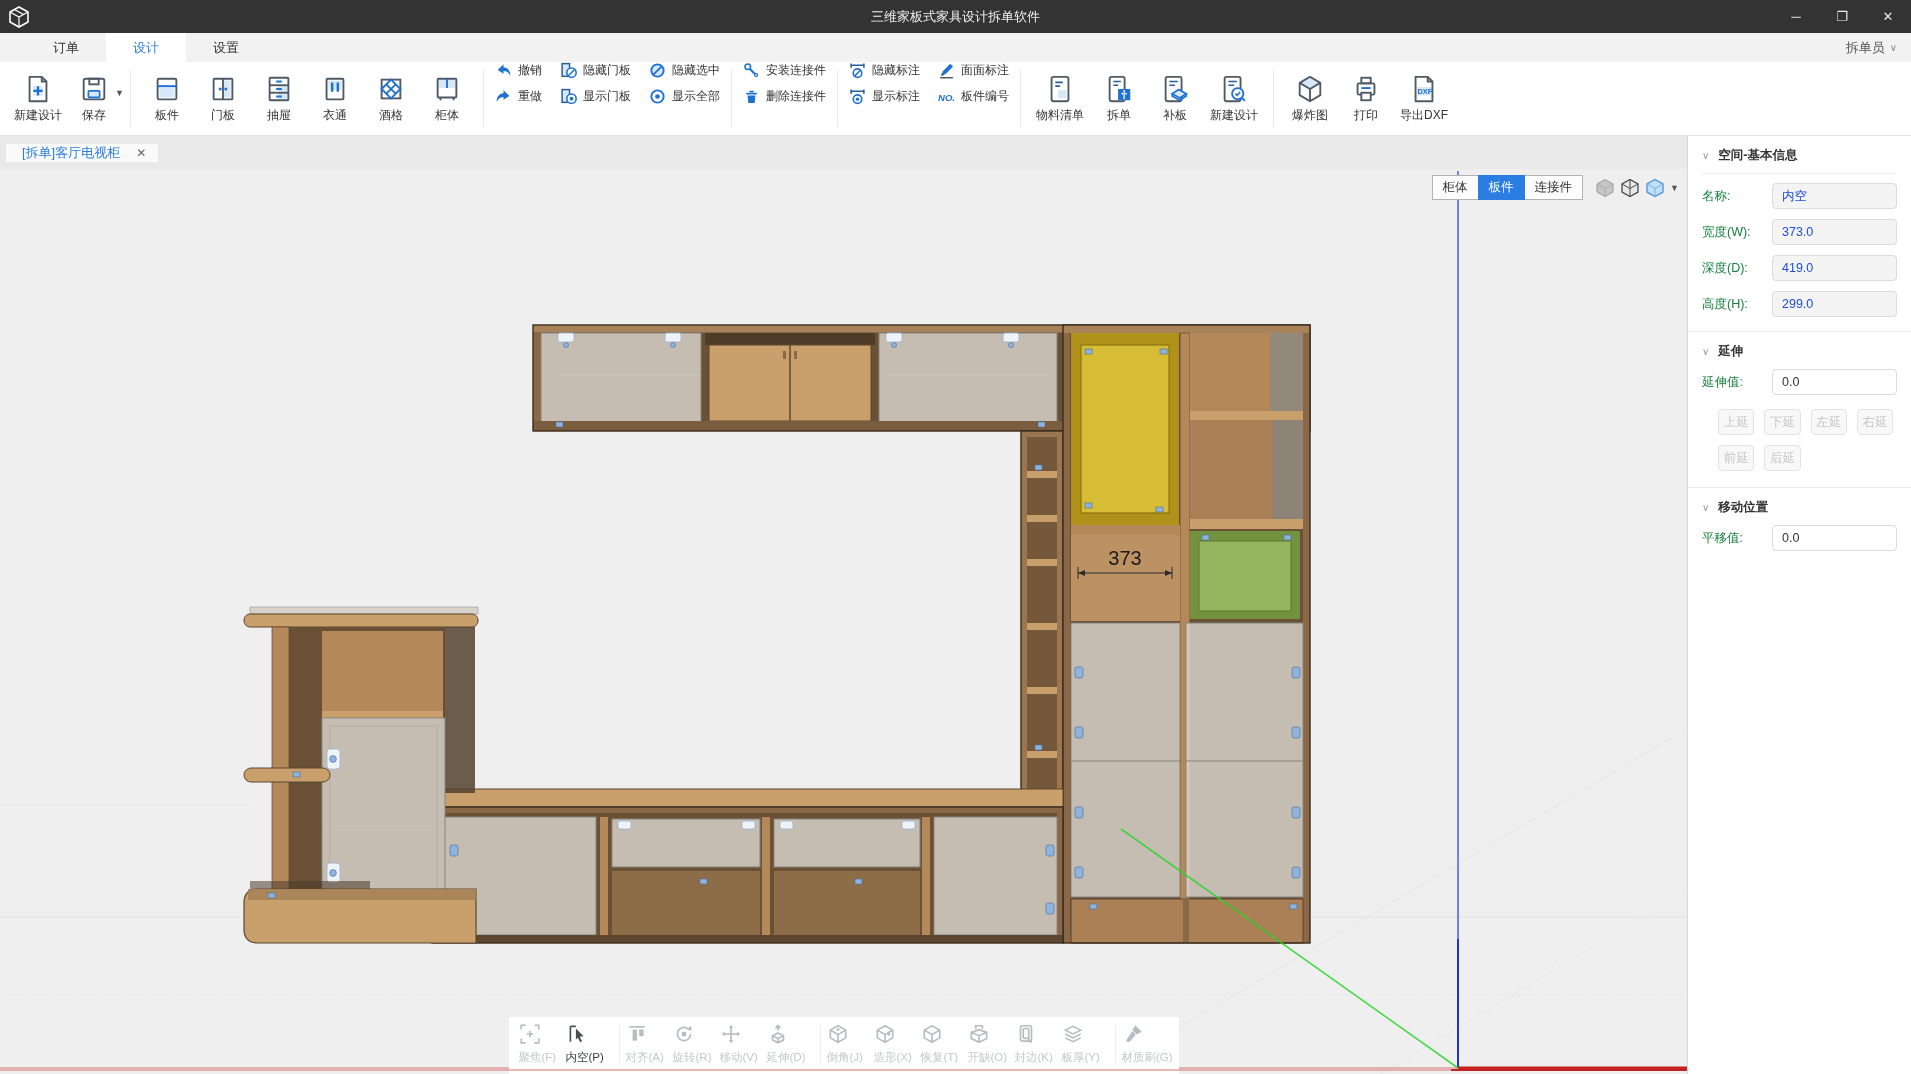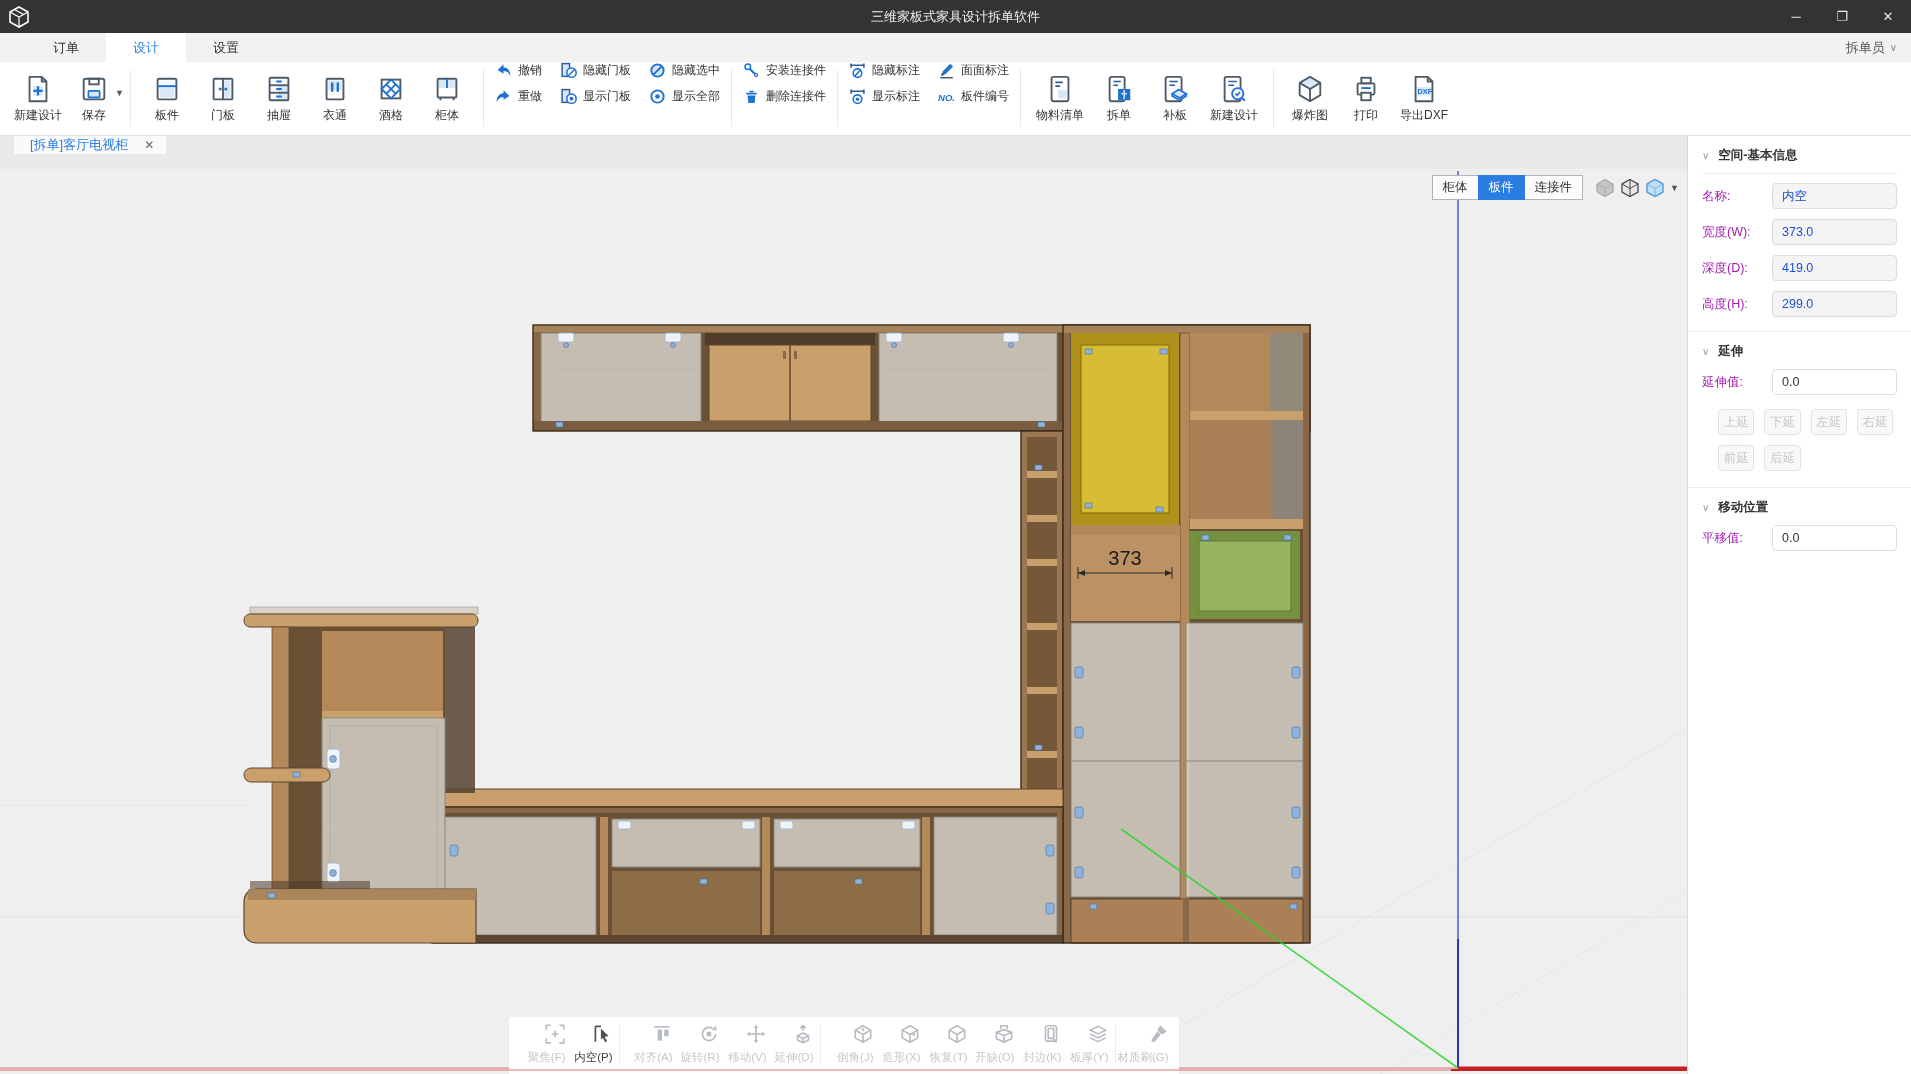--- a/index.html
+++ b/index.html
@@ -27,21 +27,21 @@
   .titem{width:56px;display:flex;flex-direction:column;align-items:center;gap:3px;font-size:12px;color:#333;cursor:pointer;position:relative;}
   .titem svg{width:30px;height:30px;}
   .save-caret{position:absolute;right:-2px;top:14px;font-size:9px;color:#555;}
   .mini-col{display:flex;flex-direction:column;justify-content:flex-start;gap:9px;padding:0 9px;}
   .mini{display:flex;align-items:center;gap:6px;font-size:12px;color:#333;cursor:pointer;white-space:nowrap;}
   .mini svg{width:17px;height:17px;flex:none;}
 
   
   .main{display:flex;height:938px;}
   .workspace{width:1687px;display:flex;flex-direction:column;position:relative;}
-  .tabbar{height:33px;background:#e9e9ea;display:flex;align-items:flex-start;padding-left:14px;}
+  .tabbar{height:33px;background:#e9e9ea;display:flex;align-items:center;padding-left:6px;}
   .doc-tab{background:#fafafa;display:flex;align-items:center;gap:16px;padding:0 12px 0 16px;font-size:13px;color:#2b7de1;cursor:pointer;}
   .doc-close{color:#666;font-size:12px;cursor:pointer;}
   .viewport{flex:1;position:relative;background:#efeff0;overflow:hidden;}
   .scene{position:absolute;inset:0;}
 
   
   .w-l{fill:#c9a06b}.w-m{fill:#b5885a}.w-m2{fill:#ab8057}.w-d{fill:#8a6847}
   .w-i{fill:#6a5136}.w-top{fill:#a8835a}
   .edge{stroke:#3a2c1c;stroke-width:1.4;fill:none}
   .glass{fill:#dcd8d2;fill-opacity:.8;stroke:#85837f;stroke-width:1}
@@ -54,37 +54,37 @@
   .view-controls{position:absolute;top:6px;right:8px;display:flex;align-items:center;gap:12px;z-index:6;}
   .btn-group{display:flex;}
   .vbtn{padding:3px 10px;font-size:12.5px;background:#fcfcfc;border:1px solid #b3b3b3;color:#333;margin-left:-1px;cursor:pointer;}
   .vbtn.active{background:#2b7de1;border-color:#2b7de1;color:#fff;position:relative;z-index:1;}
   .cube-btns{display:flex;align-items:center;gap:5px;}
   .cube-btns svg{width:20px;height:20px;cursor:pointer;}
   .cube-caret{font-size:9px;color:#555;cursor:pointer;}
 
   
   .bottom-toolbar{position:absolute;left:50%;transform:translateX(-50%);bottom:0;background:#fff;display:flex;align-items:center;padding:6px 10px 9px;z-index:4;}
-  .btool{width:47px;display:flex;flex-direction:column;align-items:flex-end;gap:5px;font-size:11.5px;color:#c3c8cd;cursor:pointer;white-space:nowrap;}
+  .btool{width:47px;display:flex;flex-direction:column;align-items:flex-start;gap:5px;font-size:11.5px;color:#c3c8cd;cursor:pointer;white-space:nowrap;}
   .btool svg{width:22px;height:22px;color:#b6bcc2;}
   .btool.active{color:#3a3f44;}
   .btool.active svg{color:#4a4f54;}
   .bdiv{width:1px;height:38px;background:#ececec;margin:0 6px;}
   .red-line{position:absolute;left:0;right:0;bottom:3px;height:2px;z-index:5;
     background:linear-gradient(to right, rgba(224,110,110,.5) 0 86%, #c42222 86% 100%);}
 
   
   .right-panel{width:224px;border-left:1px solid #d8d8d8;background:#fff;font-size:12.5px;color:#333;}
   .section{padding:11px 14px 4px;}
   .section + .section{border-top:1px solid #ececec;}
   .sec-header{display:flex;align-items:center;gap:9px;font-weight:bold;color:#333;padding-bottom:9px;}
   .sec-header.underlined{border-bottom:1px solid #ececec;margin-bottom:9px;}
   .chev2{color:#999;font-size:10px;font-weight:normal;}
   .prow{display:flex;align-items:center;margin-bottom:10px;}
-  .plabel{width:70px;color:#a21caf;flex:none;}
+  .plabel{width:70px;color:#15803d;flex:none;}
   .pinput{flex:1;min-width:0;height:26px;border:1px solid #dcdcdc;border-radius:4px;padding:0 9px;font-size:12.5px;color:#333;background:#fff;outline:none;}
   .pinput.disabled{background:#f4f4f4;color:#1d4ed8;}
   .btn-grid{display:grid;grid-template-columns:1fr 1fr 1fr 1fr;gap:10px;padding:4px 4px 12px 16px;}
   .pbtn{height:26px;border:1px solid #e3e3e3;background:#f8f8f8;color:#c6c6c6;border-radius:4px;font-size:12.5px;display:flex;align-items:center;justify-content:center;cursor:pointer;}
 </style>
 </head>
 <body>
 
 <div class="app">
 

